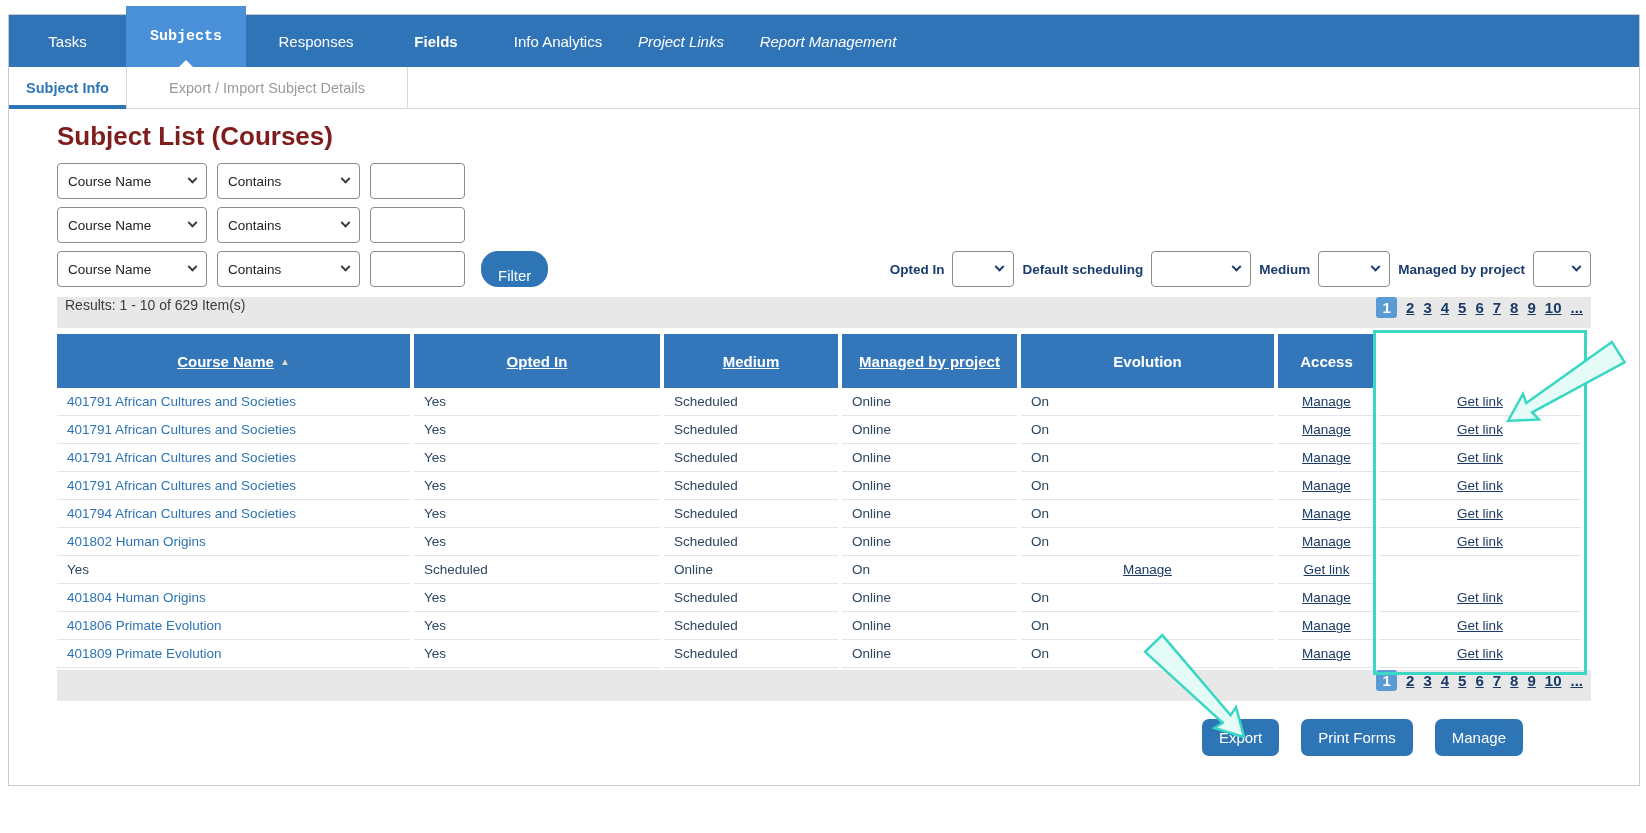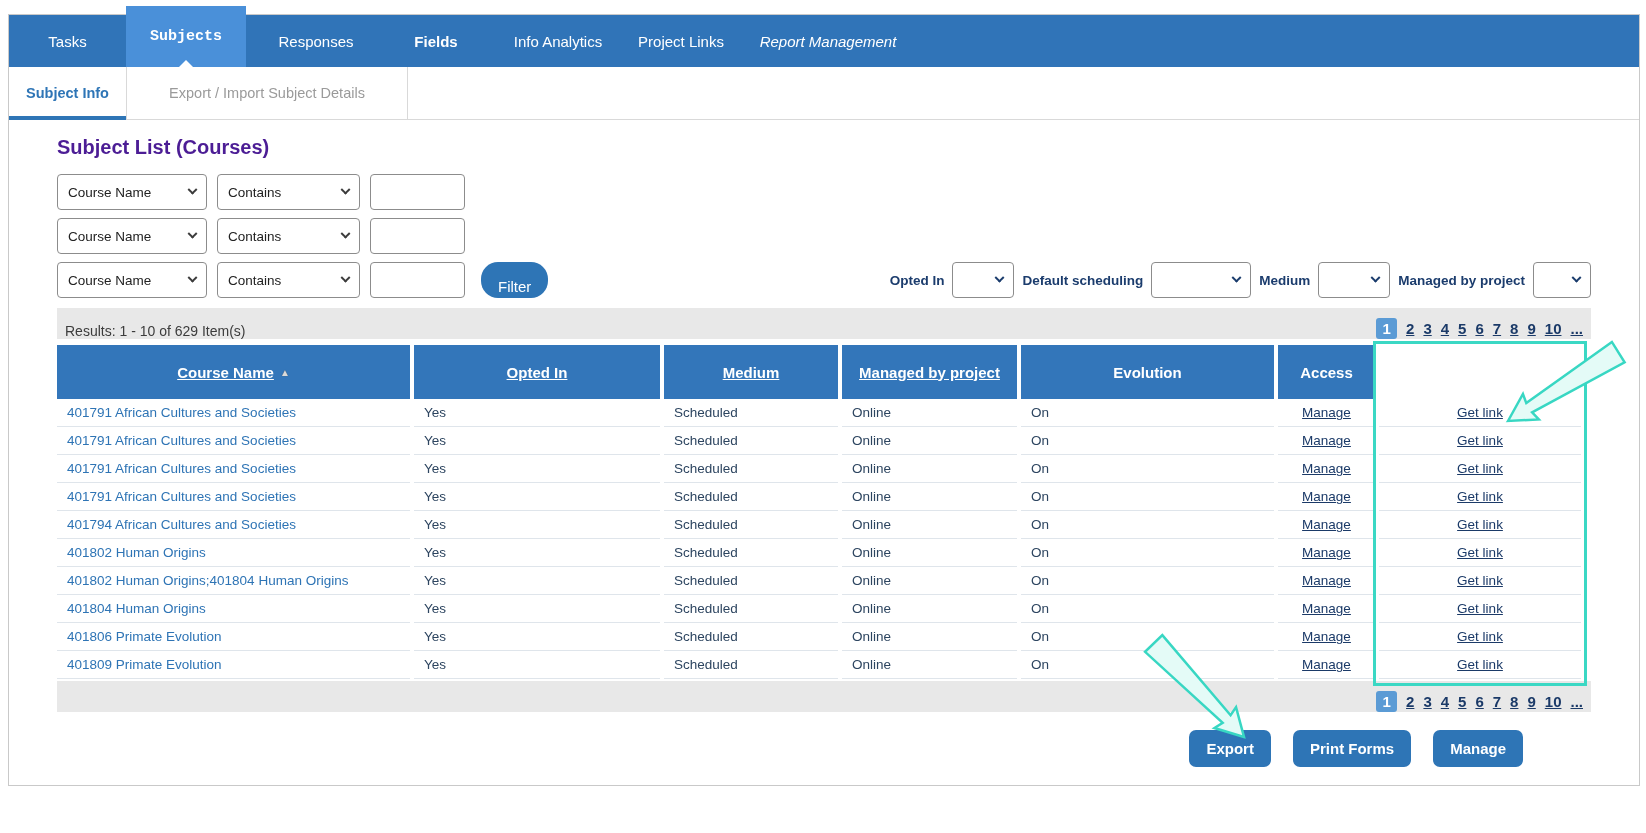--- a/index.html
+++ b/index.html
@@ -17,45 +17,45 @@
   .topnav { display:flex; height:52px; background:#3074b8;text-align:right; }
   .nav-item {
     color:#fff; font-size:15px; display:flex; align-items:center; justify-content:center;
     cursor:pointer; white-space:nowrap;
   }
   .topnav .nav-item:nth-child(1){ width:117px; }
   .topnav .nav-item:nth-child(2){ width:120px; }
   .topnav .nav-item:nth-child(3){ width:140px; }
   .topnav .nav-item:nth-child(4){ width:100px;font-weight:bold; }
   .topnav .nav-item:nth-child(5){ width:144px; }
-  .topnav .nav-item:nth-child(6){ width:102px; }
+  .topnav .nav-item:nth-child(6){ width:102px;font-style:italic; }
   .topnav .nav-item:nth-child(7){ width:192px;font-style:italic; }
   .nav-item.active {
     background:#4a90d9; margin-top:-9px; height:61px; position:relative; z-index:2; font-weight:bold;font-family:Liberation Mono, monospace;
   }
   .nav-item.active::after {
     content:""; position:absolute; bottom:0; left:50%; margin-left:-7px;
     border-left:7px solid transparent; border-right:7px solid transparent; border-bottom:7px solid #fff;
   }
 
   
-  .subtabs { display:flex; height:53px; border-bottom:1px solid #d9d9d9; background:#fff; }
+  .subtabs { display:flex; height:42px; border-bottom:1px solid #d9d9d9; background:#fff; }
   .subtab {
     display:flex; align-items:center; justify-content:center; font-size:14.5px;
     border-right:1px solid #d9d9d9; position:relative; cursor:pointer;
   }
   .subtab.active { color:#2e75b6; font-weight:bold; width:118px; }
   .subtab.active::after {
     content:""; position:absolute; left:0; right:0; bottom:-1px; height:4px; background:#2e75b6;
   }
   .subtab.inactive { color:#9a9a9a; width:281px; }
 
   
   .content { padding:0 48px; position:relative; }
-  .page-title { color:#4c1d95; font-size:20px; font-weight:bold; margin:14px 0; height:26px; line-height:26px; }
+  .page-title { color:#7f1d1d; font-size:26px; font-weight:bold; margin:14px 0; height:26px; line-height:26px; }
 
   .frow { display:flex; align-items:center; margin-bottom:8px; }
   .box {
     background:#fff; border:1px solid #8c8c8c; border-radius:4px; height:36px;
     display:flex; align-items:center; padding:0 10px; font-size:13.5px; color:#222;
   }
   .chev {
     margin-left:auto; width:7px; height:7px; flex:0 0 7px;
     border-right:2px solid #3c3c3c; border-bottom:2px solid #3c3c3c;
     transform:rotate(45deg) translate(-2px,-2px);
@@ -73,21 +73,21 @@
 
   .side-filters { margin-left:auto; display:flex; align-items:center; }
   .side-label { color:#1b3c6d; font-weight:bold; font-size:13.5px; margin:0 8px; white-space:nowrap; }
   .side-box.w0 { width:62px; }
   .side-box.w1 { width:100px; }
   .side-box.w2 { width:72px; }
   .side-box.w3 { width:58px; }
 
   
   .results-bar, .bottom-bar {
-    background:#e8e8e8; height:31px; display:flex; align-items:flex-end; padding:0 8px;
+    background:#e8e8e8; height:31px; display:flex; align-items:flex-start; padding:0 8px;
   }
   .results-bar { margin-top:10px; }
   .bottom-bar { margin-top:2px; }
   .results-text { font-size:14px; color:#3c3c3c; }
   .pager { margin-left:auto; display:flex; align-items:center; gap:9px; font-size:15px; }
   .pager .current {
     width:21px; height:21px; background:#5b9bd5; color:#fff; border-radius:3px;
     display:flex; align-items:center; justify-content:center; font-weight:bold; cursor:pointer;
   }
   .pager a { color:#1b3a68; text-decoration:underline; font-weight:bold; cursor:pointer; }
@@ -109,21 +109,21 @@
     color:#2d4560; padding-left:10px; overflow:hidden; white-space:nowrap; height:100%;
   }
   .td.course { color:#2e74b5; }
   .td.center { justify-content:center; padding-left:0; }
   .td a { color:#1b3a68; text-decoration:underline; cursor:pointer; }
 
   
   .actions { display:flex; justify-content:flex-end; gap:22px; margin-top:18px; padding-right:68px; }
   .action-btn {
     background:#2e75b6; color:#fff; border:none; border-radius:7px; height:37px;
-    padding:0 17px; font-size:15px; cursor:pointer; font-family:inherit;font-weight:bold;
+    padding:0 17px; font-size:15px; cursor:pointer; font-family:inherit;
   }
 
   
   .access-box {
     position:absolute; left:1316px; top:-4px; width:214px; height:345px;
     border:3px solid #3bd8c4; pointer-events:none; z-index:5;
   }
   .annot-layer { position:absolute; left:0; top:0; pointer-events:none; z-index:6; }
 </style>
 </head>
@@ -326,21 +326,20 @@
             <div class="td ">Online</div>
             <div class="td ">On</div>
             <div class="td center">
               <a>Manage</a>
             </div>
             <div class="td center">
               <a>Get link</a>
             </div>
           </div>
           <div class="trow">
-            <div class="td course">401802 Human Origins;401804 Human Origins</div>
             <div class="td ">Yes</div>
             <div class="td ">Scheduled</div>
             <div class="td ">Online</div>
             <div class="td ">On</div>
             <div class="td center">
               <a>Manage</a>
             </div>
             <div class="td center">
               <a>Get link</a>
             </div>

